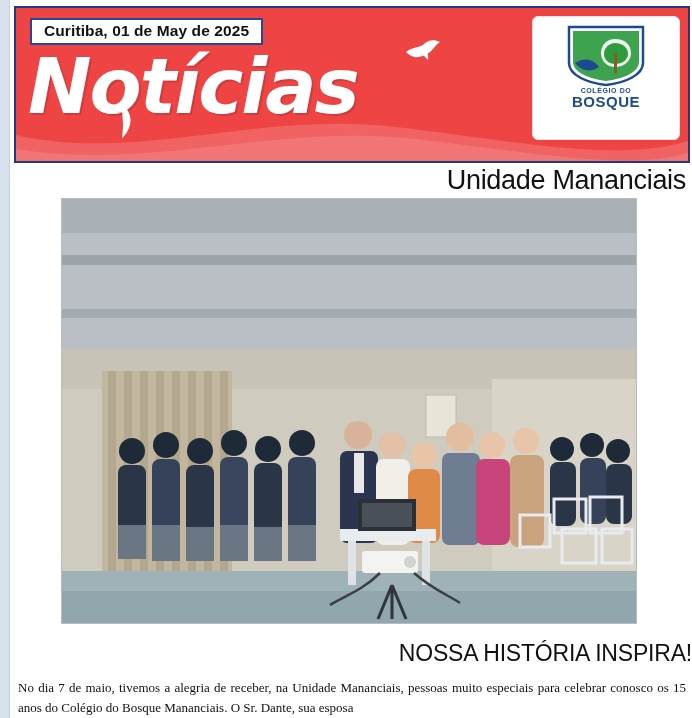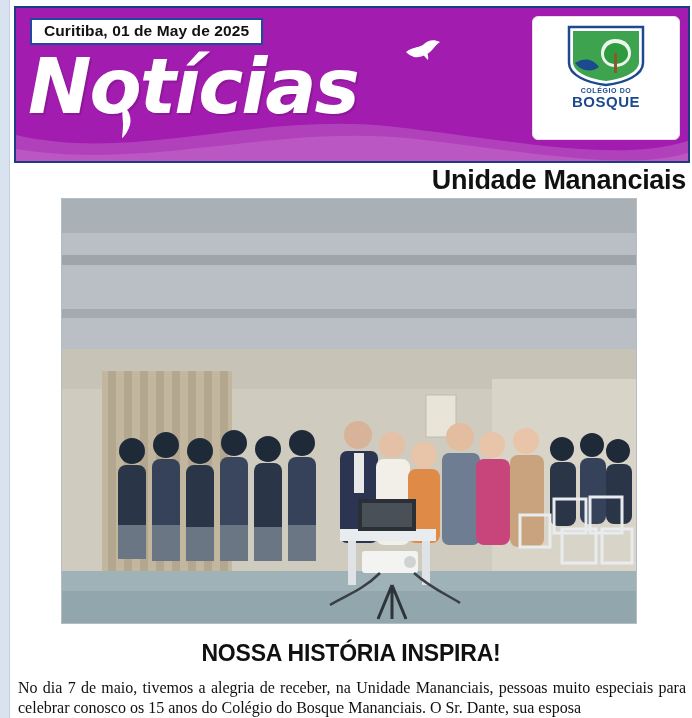--- a/index.html
+++ b/index.html
@@ -33,21 +33,21 @@
     position: absolute;
     left: 10px; top: 0;
     width: 682px; height: 718px;
   }
 
   
   .masthead {
     position: absolute;
     left: 4px; top: 6px;
     width: 672px; height: 153px;
-    background: #a21caf;
+    background: #ef4444;
     border: 2px solid #1b3c85;
     overflow: hidden;
   }
   .masthead .wave {
     position: absolute;
     left: 0; bottom: -6px;
     width: 100%; height: 62px;
   }
   .date-box {
     position: absolute;
@@ -133,53 +133,53 @@
     left: 13px; top: 176px;
     font-size: 11.2px;
     color: #8d8d8d;
     letter-spacing: 0.15px;
     white-space: nowrap;
   }
   .unidade {
     position: absolute;
     right: 6px; top: 165px;
     font-size: 27px;
-    font-weight: bold;
+    font-weight: normal;
     color: #111111;
     letter-spacing: -0.3px;
     white-space: nowrap;
   }
 
   
   .photo-wrap {
     position: absolute;
     left: 51px; top: 198px;
     width: 574px; height: 424px;
     background: #9aa4ab;
     overflow: hidden;
     border: 1px solid #b5bcc2;
   }
   .photo-wrap svg { display: block; }
 
   
   .headline {
     position: absolute;
     left: 0; right: 0; top: 640px;
-    text-align: center;
+    text-align: right;
     font-size: 23px;
-    font-weight: bold;
+    font-weight: normal;
     color: #111111;
     letter-spacing: -0.2px;
   }
   .body-text {
     position: absolute;
     left: 8px; top: 678px;
     width: 668px;
     font-family: "Liberation Serif", serif;
-    font-size: 16px;
+    font-size: 13px;
     line-height: 20px;
     color: #111111;
     text-align: justify;
   }
 </style>
 </head>
 <body>
 
 <div class="page">
 

